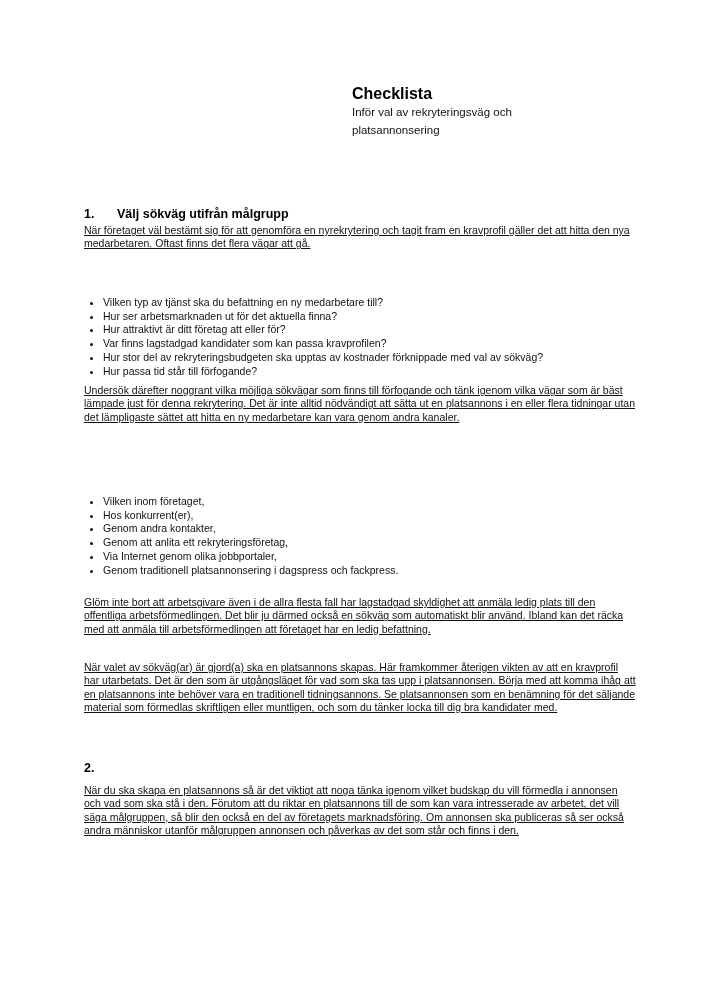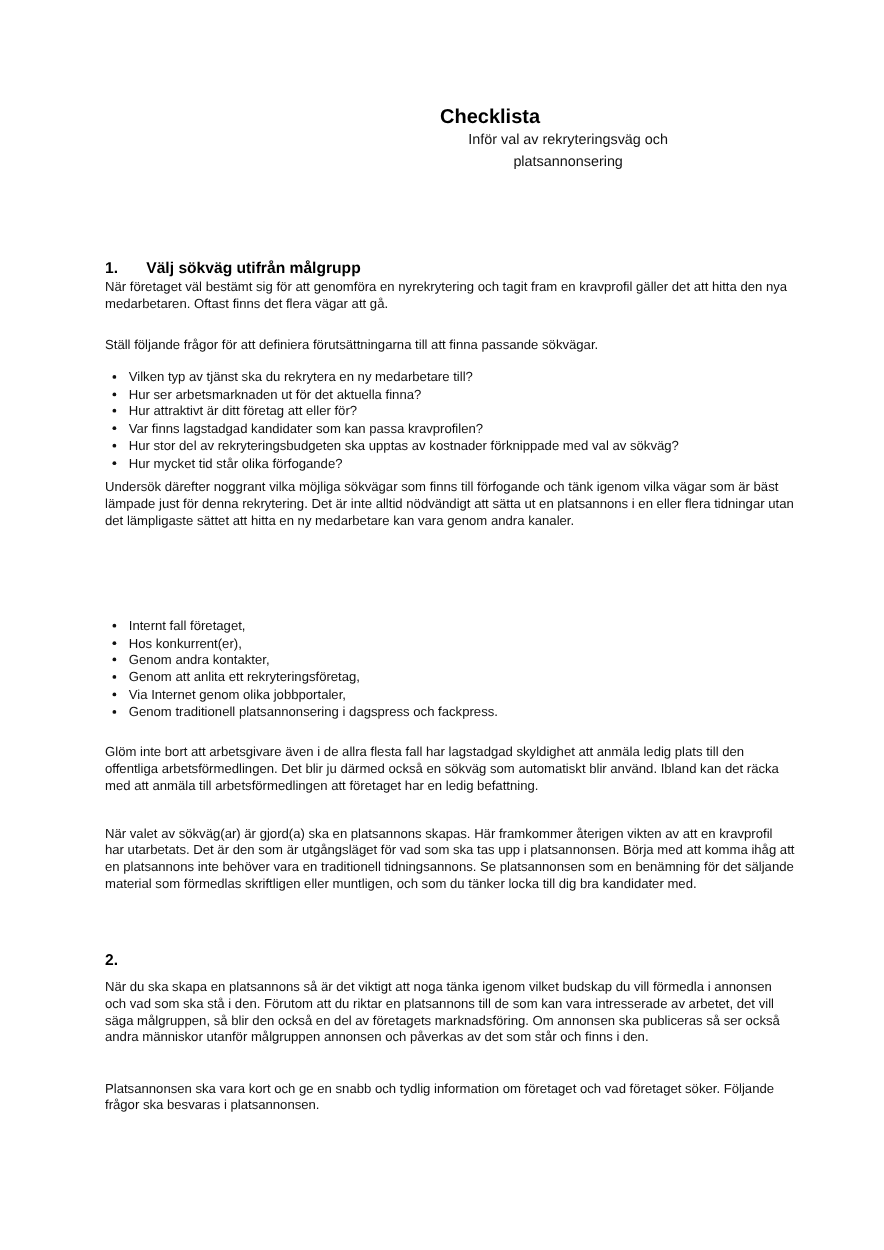--- a/index.html
+++ b/index.html
@@ -27,21 +27,20 @@
     line-height: 19px;
     font-weight: bold;
     color: #000000;
   }
   .doc-subtitle {
     margin: 0;
     font-size: 11.5px;
     line-height: 18px;
     width: 205px;
     color: #111111;
-    text-align: center;
   }
 
   
   .sec-heading {
     margin: 0;
     display: flex;
     font-size: 12.5px;
     line-height: 16px;
     font-weight: bold;
     color: #000000;
@@ -51,20 +50,21 @@
   .sec-heading .sec-num { flex: 0 0 33px; }
 
   
   .para {
     margin: 0;
     left: 84px;
     width: 552px;
     font-size: 10.5px;
     line-height: 13.4px;
     color: #111111;
+    text-decoration: underline;
   }
 
   
   .bullets {
     margin: 0;
     padding: 0 0 0 19px;
     left: 84px;
     width: 552px;
     list-style-type: disc;
   }
@@ -94,50 +94,48 @@
     <p class="doc-subtitle">Inför val av rekryteringsväg och platsannonsering</p>
   </header>
 
   <h2 class="abs sec-heading" style="top:206px">
     <span class="sec-num">1.</span>
     <span>Välj sökväg utifrån målgrupp</span>
   </h2>
 
   <p class="abs para" style="top:224px">När företaget väl bestämt sig för att genomföra en nyrekrytering och tagit fram en kravprofil gäller det att hitta den nya medarbetaren. Oftast finns det flera vägar att gå.</p>
 
-  <p class="abs para" style="top:270px">Ställ följande frågor för att definiera förutsättningarna till att finna passande sökvägar.</p>
 
   <ul class="abs bullets" style="top:296px">
-    <li>Vilken typ av tjänst ska du rekrytera en ny medarbetare till?</li>
+    <li>Vilken typ av tjänst ska du befattning en ny medarbetare till?</li>
     <li>Hur ser arbetsmarknaden ut för det aktuella finna?</li>
     <li>Hur attraktivt är ditt företag att eller för?</li>
     <li>Var finns lagstadgad kandidater som kan passa kravprofilen?</li>
     <li>Hur stor del av rekryteringsbudgeten ska upptas av kostnader förknippade med val av sökväg?</li>
-    <li>Hur mycket tid står olika förfogande?</li>
+    <li>Hur passa tid står till förfogande?</li>
   </ul>
 
   <p class="abs para" style="top:384px">Undersök därefter noggrant vilka möjliga sökvägar som finns till förfogande och tänk igenom vilka vägar som är bäst lämpade just för denna rekrytering. Det är inte alltid nödvändigt att sätta ut en platsannons i en eller flera tidningar utan det lämpligaste sättet att hitta en ny medarbetare kan vara genom andra kanaler.</p>
 
 
   <ul class="abs bullets" style="top:495px">
-    <li>Internt fall företaget,</li>
+    <li>Vilken inom företaget,</li>
     <li>Hos konkurrent(er),</li>
     <li>Genom andra kontakter,</li>
     <li>Genom att anlita ett rekryteringsföretag,</li>
     <li>Via Internet genom olika jobbportaler,</li>
     <li>Genom traditionell platsannonsering i dagspress och fackpress.</li>
   </ul>
 
   <p class="abs para" style="top:596px">Glöm inte bort att arbetsgivare även i de allra flesta fall har lagstadgad skyldighet att anmäla ledig plats till den offentliga arbetsförmedlingen. Det blir ju därmed också en sökväg som automatiskt blir använd. Ibland kan det räcka med att anmäla till arbetsförmedlingen att företaget har en ledig befattning.</p>
 
   <p class="abs para" style="top:661px">När valet av sökväg(ar) är gjord(a) ska en platsannons skapas. Här framkommer återigen vikten av att en kravprofil har utarbetats. Det är den som är utgångsläget för vad som ska tas upp i platsannonsen. Börja med att komma ihåg att en platsannons inte behöver vara en traditionell tidningsannons. Se platsannonsen som en benämning för det säljande material som förmedlas skriftligen eller muntligen, och som du tänker locka till dig bra kandidater med.</p>
 
   <h2 class="abs sec-heading" style="top:760px">
     <span class="sec-num">2.</span>
   </h2>
 
   <p class="abs para" style="top:784px">När du ska skapa en platsannons så är det viktigt att noga tänka igenom vilket budskap du vill förmedla i annonsen och vad som ska stå i den. Förutom att du riktar en platsannons till de som kan vara intresserade av arbetet, det vill säga målgruppen, så blir den också en del av företagets marknadsföring. Om annonsen ska publiceras så ser också andra människor utanför målgruppen annonsen och påverkas av det som står och finns i den.</p>
 
-  <p class="abs para" style="top:865px">Platsannonsen ska vara kort och ge en snabb och tydlig information om företaget och vad företaget söker. Följande frågor ska besvaras i platsannonsen.</p>
 
   <div class="abs footer">1(3)</div>
 
 </div>
 
 </body></html>

